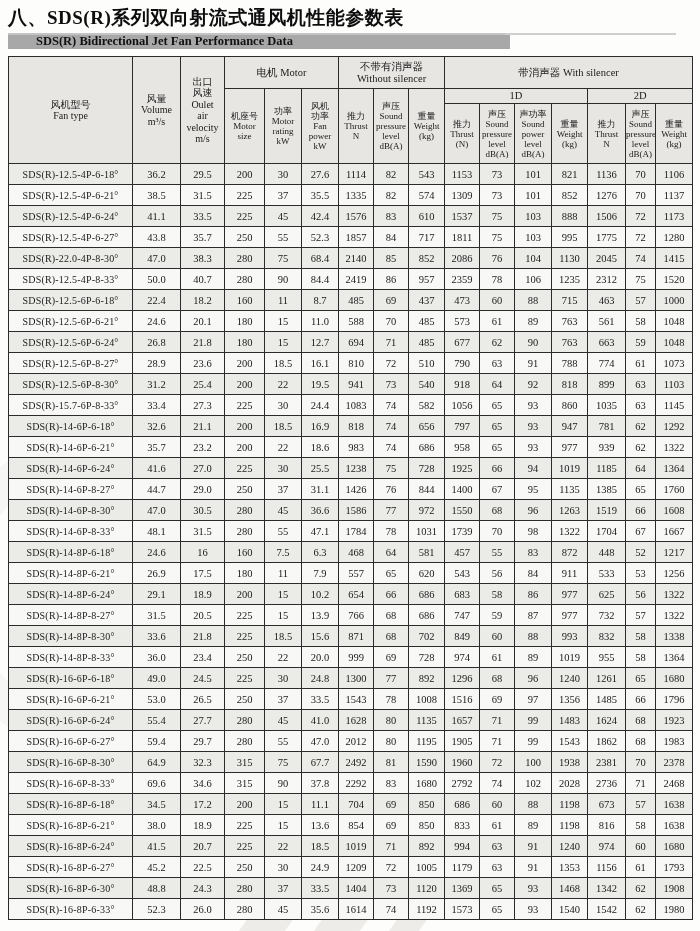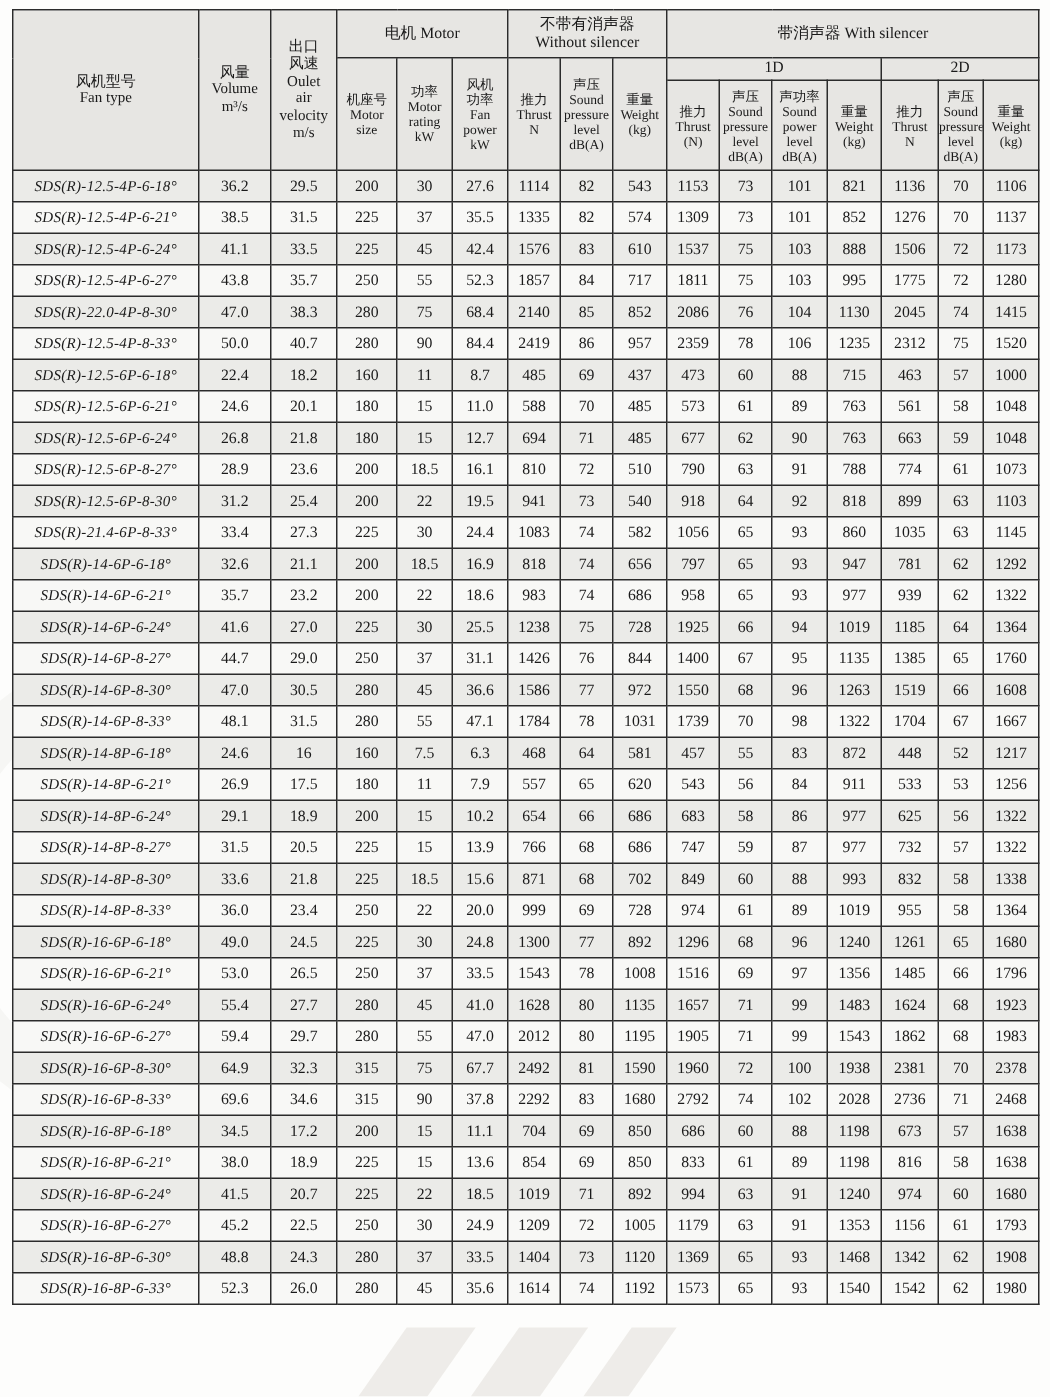--- a/index.html
+++ b/index.html
@@ -66,36 +66,41 @@
   tr.hrow-c{height:60px;}
   th.span3{font-size:10px;line-height:11.5px;font-family:Liberation Serif, serif;}
   tbody td{
     height:20px;
     font-size:10.5px;
     line-height:11px;
   }
   tbody td.model{
     font-size:10px;
     letter-spacing:0.2px;
-    font-style:italic;
   }
   tbody tr:nth-child(odd) td{background:#ebebe8;}
   tbody tr:nth-child(even) td{background:#f8f8f6;}
 </style>
 </head>
 <body>
 
 <div class="wm wm1"></div>
 <div class="wm wm2"></div>
 <div class="wm wm3"></div>
 <div class="wm4"></div>
 
 <div class="page">
 
-
+  <div class="title">八、SDS(R)系列双向射流式通风机性能参数表</div>
+
+  <div class="subtitle-wrap">
+    <div class="subtitle-bar"></div>
+    <div class="subtitle-line"></div>
+    <div class="subtitle-text">SDS(R) Bidirectional Jet Fan Performance Data</div>
+  </div>
 
   <table class="perf">
     <colgroup>
       <col style="width:124px">
         <col style="width:48px">
         <col style="width:44px">
       <col style="width:40px">
         <col style="width:37px">
         <col style="width:37px">
       <col style="width:35px">
@@ -377,21 +382,21 @@
           <td>540</td>
           <td>918</td>
           <td>64</td>
           <td>92</td>
           <td>818</td>
           <td>899</td>
           <td>63</td>
           <td>1103</td>
         </tr>
         <tr>
-          <td class="model">SDS(R)-21.4-6P-8-33°</td>
+          <td class="model">SDS(R)-15.7-6P-8-33°</td>
           <td>33.4</td>
           <td>27.3</td>
           <td>225</td>
           <td>30</td>
           <td>24.4</td>
           <td>1083</td>
           <td>74</td>
           <td>582</td>
           <td>1056</td>
           <td>65</td>

